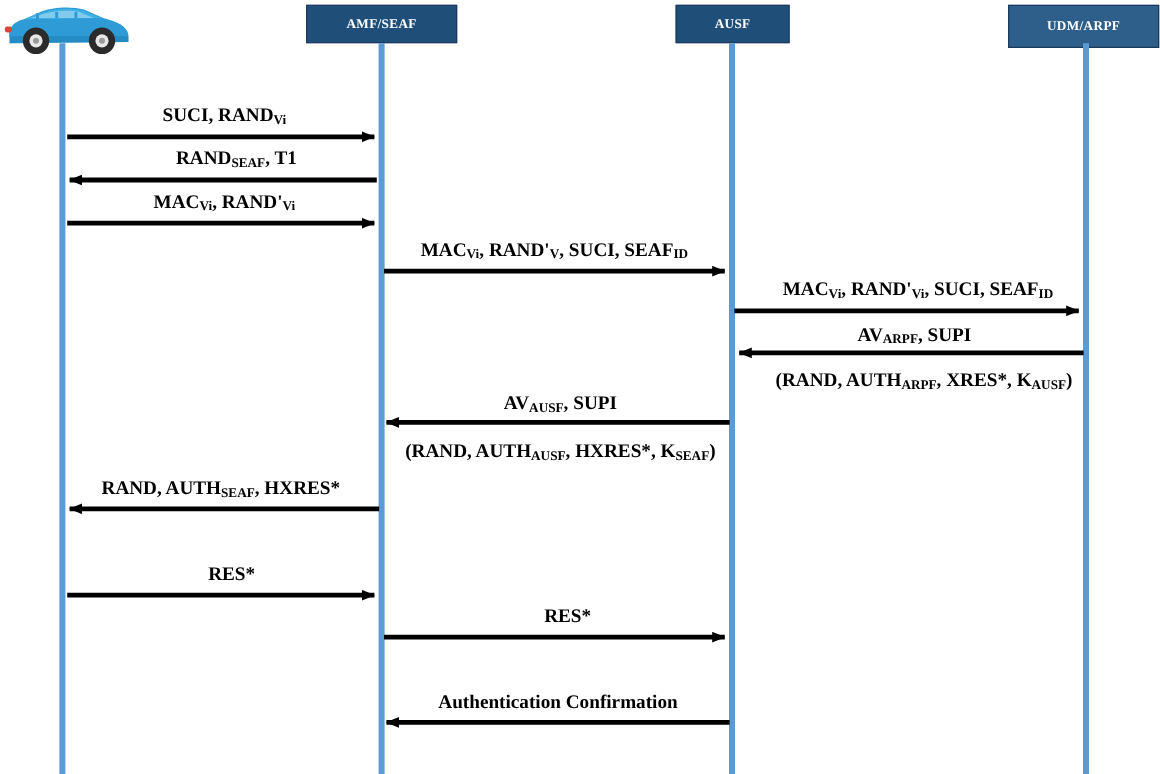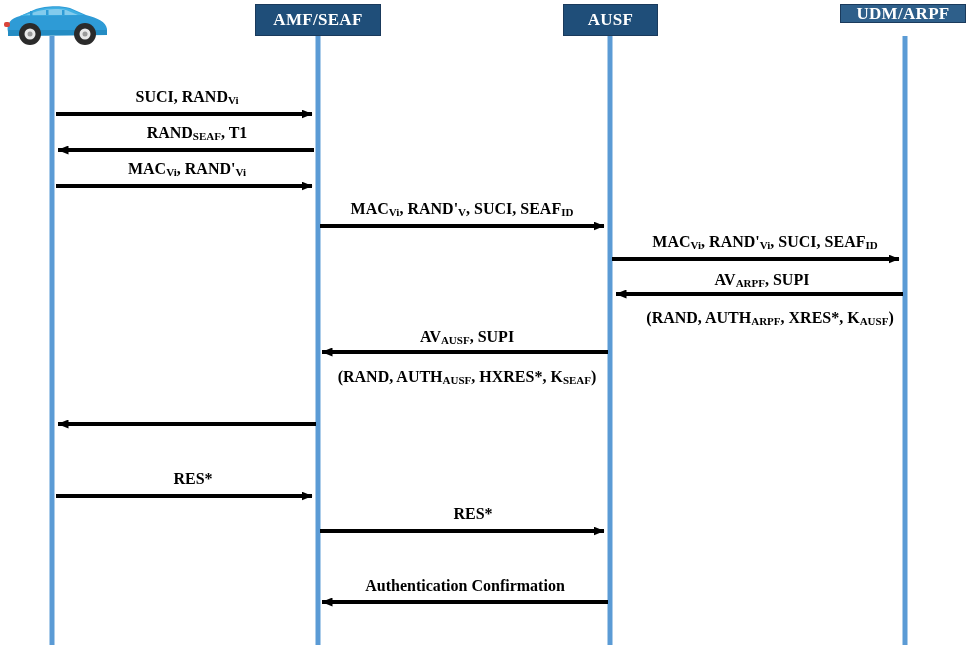--- a/index.html
+++ b/index.html
@@ -7,21 +7,21 @@
     width:967px;height:645px;position:relative;overflow:hidden;
     font-family:"Liberation Serif", serif;
   }
   #diagram{position:absolute;inset:0;}
   svg.canvas{position:absolute;left:0;top:0;width:967px;height:645px;}
 
   .actor-box{
     position:absolute;box-sizing:border-box;
     border:1px solid #1a3a5c;
     display:flex;align-items:center;justify-content:center;
-    color:#ffffff;font-weight:bold;font-size:17px;
+    color:#ffffff;font-weight:bold;font-size:11px;
     font-family:"Liberation Serif", serif;
     letter-spacing:.3px;
   }
   .msg-label{
     position:absolute;
     font-family:"Liberation Serif", serif;
     font-weight:bold;font-size:16px;color:#000000;
     white-space:nowrap;
     transform:translateX(-50%);
     line-height:1.05;
@@ -50,21 +50,21 @@
     <circle cx="83" cy="32" r="5.5" fill="#E8E8E8"></circle>
     <circle cx="83" cy="32" r="2.5" fill="#9A9A9A"></circle>
   </svg>
 
   <div class="actor-box" style="left:255px;top:4px;width:126px;height:32px;background:#1F4E79;">
     <span>AMF/SEAF</span>
   </div>
   <div class="actor-box" style="left:563px;top:4px;width:95px;height:32px;background:#1F4E79;">
     <span>AUSF</span>
   </div>
-  <div class="actor-box" style="left:840px;top:4px;width:126px;height:19px;background:#2E5F8A;">
+  <div class="actor-box" style="left:840px;top:4px;width:126px;height:36px;background:#2E5F8A;">
     <span>UDM/ARPF</span>
   </div>
 
   <svg class="canvas" xmlns="http://www.w3.org/2000/svg">
     <defs>
       <marker id="arrR" markerWidth="11" markerHeight="9" refX="10.5" refY="4.5" orient="auto" markerUnits="userSpaceOnUse">
         <path d="M0,0 L11,4.5 L0,9 Z" fill="#000000"></path>
       </marker>
       <marker id="arrL" markerWidth="11" markerHeight="9" refX="10.5" refY="4.5" orient="auto" markerUnits="userSpaceOnUse">
         <path d="M0,0 L11,4.5 L0,9 Z" fill="#000000"></path>
@@ -95,17 +95,18 @@
 
   <div class="msg-label" style="left:187px;top:89px;">SUCI, RAND<sub>Vi</sub></div>
   <div class="msg-label" style="left:197px;top:125px;">RAND<sub>SEAF</sub>, T1</div>
   <div class="msg-label" style="left:187px;top:161px;">MAC<sub>Vi</sub>, RAND'<sub>Vi</sub></div>
   <div class="msg-label" style="left:765px;top:234px;">MAC<sub>Vi</sub>, RAND'<sub>Vi</sub>, SUCI, SEAF<sub>ID</sub></div>
   <div class="msg-label" style="left:462px;top:201px;">MAC<sub>Vi</sub>, RAND'<sub>V</sub>, SUCI, SEAF<sub>ID</sub></div>
   <div class="msg-label" style="left:762px;top:272px;">AV<sub>ARPF</sub>, SUPI</div>
   <div class="msg-label" style="left:770px;top:310px;">(RAND, AUTH<sub>ARPF</sub>, XRES*, K<sub>AUSF</sub>)</div>
   <div class="msg-label" style="left:467px;top:329px;">AV<sub>AUSF</sub>, SUPI</div>
   <div class="msg-label" style="left:467px;top:369px;">(RAND, AUTH<sub>AUSF</sub>, HXRES*, K<sub>SEAF</sub>)</div>
+  <div class="msg-label" style="left:184px;top:400px;">RAND, AUTH<sub>SEAF</sub>, HXRES*</div>
   <div class="msg-label" style="left:193px;top:471px;">RES*</div>
   <div class="msg-label" style="left:473px;top:506px;">RES*</div>
   <div class="msg-label" style="left:465px;top:578px;">Authentication Confirmation</div>
 
 </div>
 
 </body></html>

